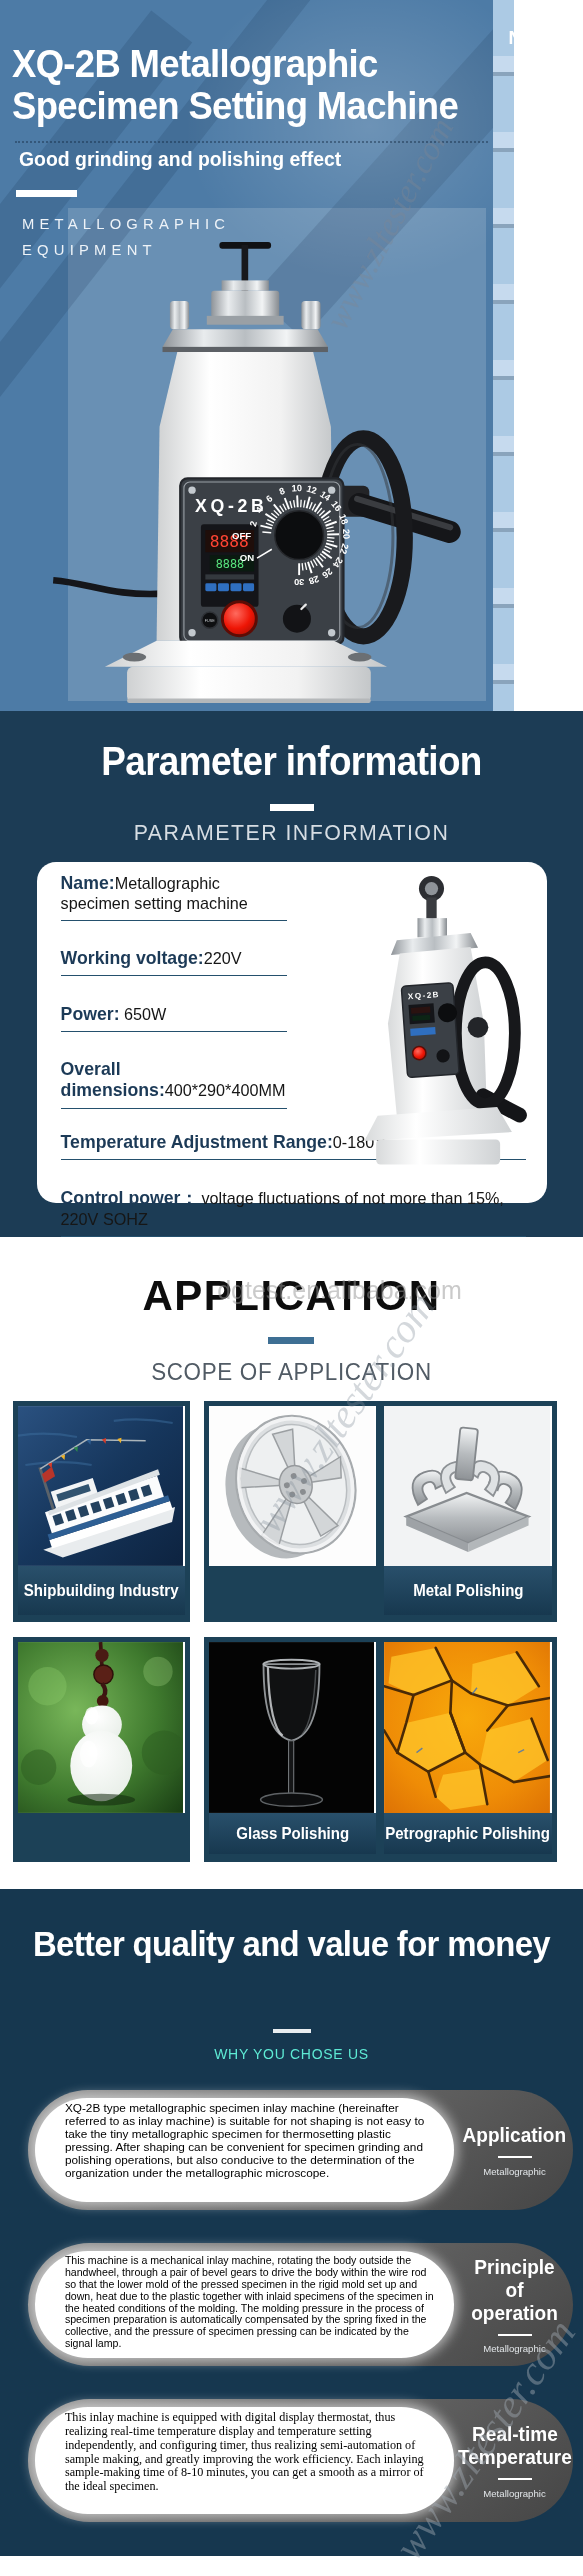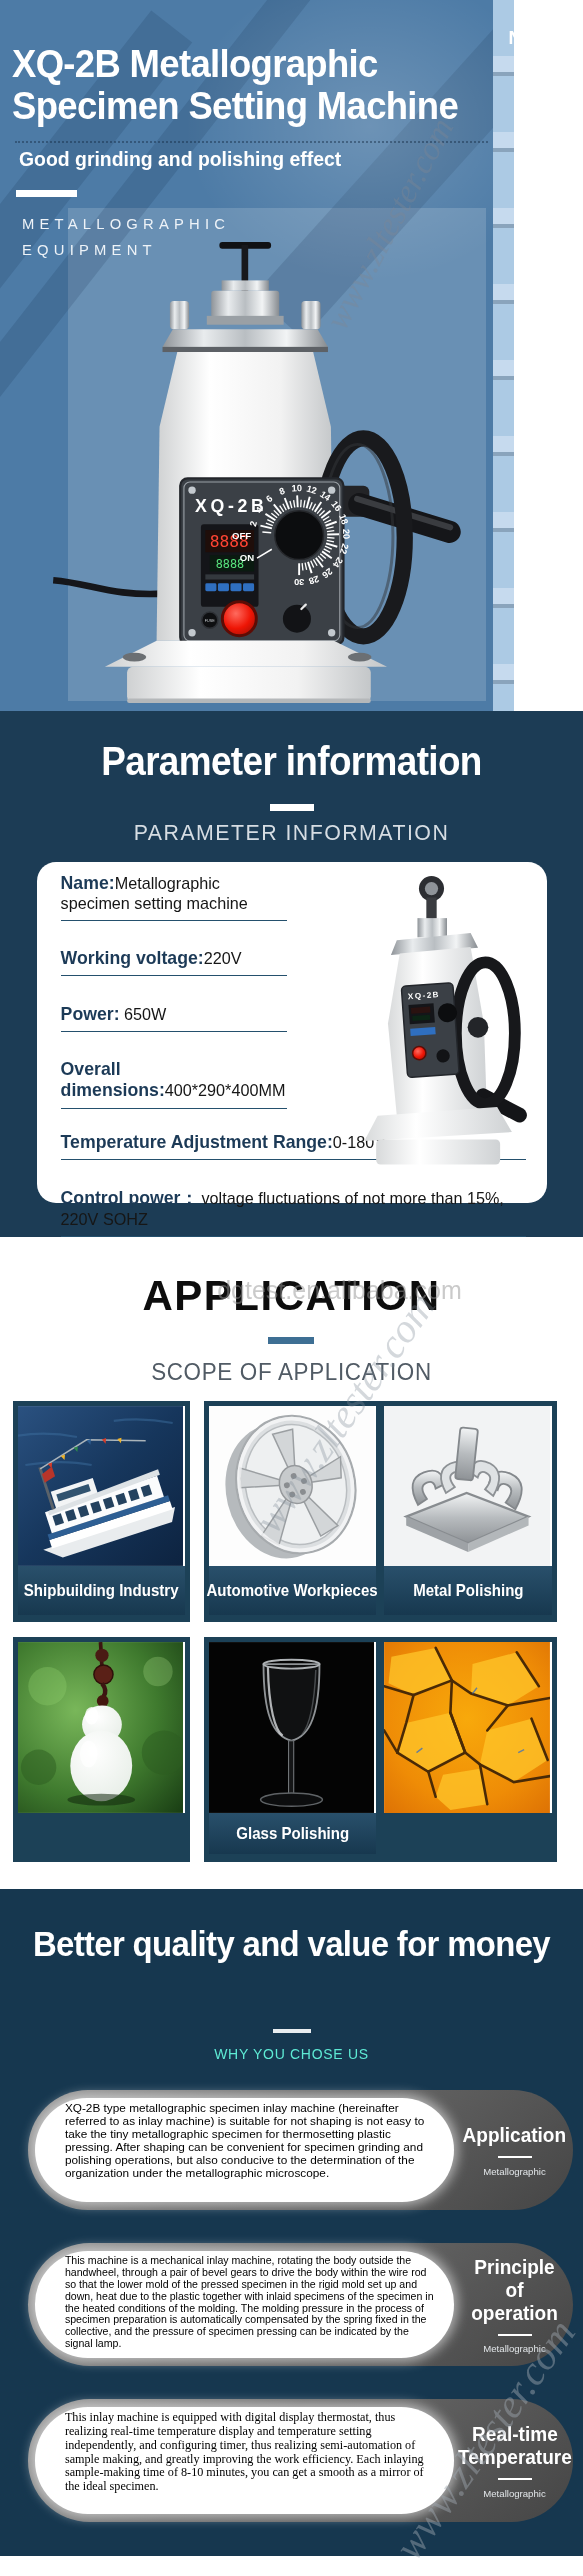--- a/index.html
+++ b/index.html
@@ -406,23 +406,20 @@
             <ellipse cx="118" cy="108" rx="22" ry="26" fill="#c7cacc" stroke="#96999c" stroke-width="2"></ellipse>
             <circle cx="118" cy="96" r="4" fill="#8a8d90"></circle>
               <circle cx="130" cy="106" r="4" fill="#8a8d90"></circle>
             <circle cx="125" cy="120" r="4" fill="#8a8d90"></circle>
               <circle cx="110" cy="120" r="4" fill="#8a8d90"></circle>
             <circle cx="106" cy="106" r="4" fill="#8a8d90"></circle>
             <ellipse cx="118" cy="108" rx="76" ry="90" fill="none" stroke="#f7f8f9" stroke-width="5" opacity=".8"></ellipse>
           </g>
         </svg>
       </div>
-      <div class="cap">
-          <span>Automotive Workpieces</span>
-        </div>
     </div>
 
     <div class="app-card r1 c3">
       <div class="imgbox">
         <svg width="166" height="160" viewBox="0 0 225 217">
           <defs>
               <linearGradient id="mtl" x1="0" y1="0" x2="0" y2="1">
             <stop offset="0" stop-color="#f2f4f5"></stop>
                 <stop offset=".5" stop-color="#b7bbbe"></stop>
                 <stop offset="1" stop-color="#8e9296"></stop>
@@ -520,20 +517,23 @@
             <path d="M18,150 L60,176 L110,150 L130,166 L176,190 L225,182"></path>
             <path d="M90,96 L110,150 M200,104 L222,160"></path>
             <path d="M40,72 L30,110 L18,150 M92,52 L90,96 M168,86 L140,120 M110,150 L90,96"></path>
             <path d="M60,176 L70,210 M130,166 L140,220 M0,120 L18,150"></path>
           </g>
           <g stroke="#2e68c9" stroke-width="2" opacity=".7">
             <path d="M120,70 l6,-8 M44,150 l8,-6 M182,150 l8,-4"></path>
           </g>
         </svg>
       </div>
+      <div class="cap">
+          <span>Petrographic Polishing</span>
+        </div>
     </div>
   </div>
   <div class="wm d2">www.zltester.com</div>
 
   <div class="why">
     <div class="why-title">Better quality and value for money</div>
     <div class="dash3"></div>
     <div class="why-sub">WHY YOU CHOSE US</div>
 
     <div class="why-card w1">

